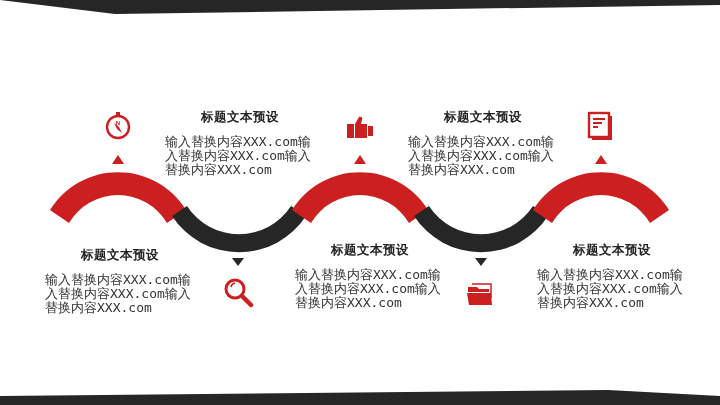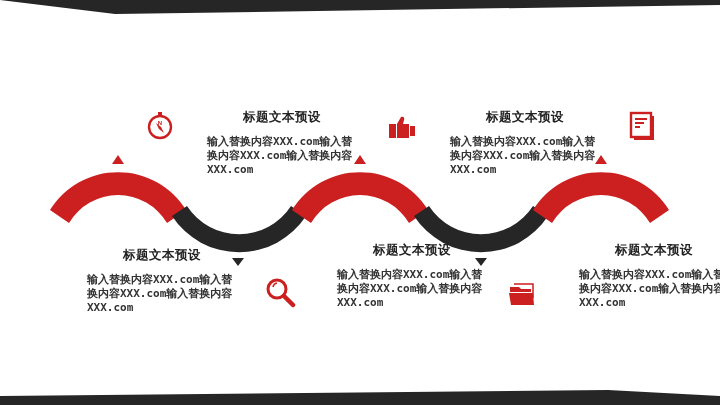--- a/index.html
+++ b/index.html
@@ -1,22 +1,22 @@
 <!DOCTYPE html>
 <html><head>
 <meta charset="utf-8">
 <style>
   html, body { margin:0; padding:0; }
   body { width:720px; height:405px; background:#ffffff; position:relative; overflow:hidden;
          font-family:"DejaVu Sans", "Liberation Sans", sans-serif; }
   .band { position:absolute; left:0; top:0; width:720px; height:405px; pointer-events:none; }
-  .stage { position:absolute; left:0; top:0; width:628px; height:405px;margin-left:42px; }
+  .stage { position:absolute; left:0; top:0; width:628px; height:405px; }
   .block { position:absolute; width:150px; text-align:left; }
   .block .title { font-size:12.5px; font-weight:bold; color:#222222; text-align:center; letter-spacing:0.5px; margin-bottom:9px; white-space:nowrap; }
-  .block .desc { font-size:11px; line-height:14px; color:#333333; font-family:"DejaVu Sans Mono","Liberation Mono",monospace; white-space:normal; word-break:break-all;font-weight:bold; }
+  .block .desc { font-size:13px; line-height:14px; color:#333333; font-family:"DejaVu Sans Mono","Liberation Mono",monospace; white-space:normal; word-break:break-all; }
   .icon { position:absolute; width:32px; height:32px; }
 </style>
 </head>
 <body>
 
 <svg class="band" viewBox="0 0 720 405">
   <path d="M0,0 H720 V5 L115,14 Z" fill="#262626"></path>
   <path d="M0,405 H720 V396 L608,390 L0,396 Z" fill="#262626"></path>
 </svg>
 

